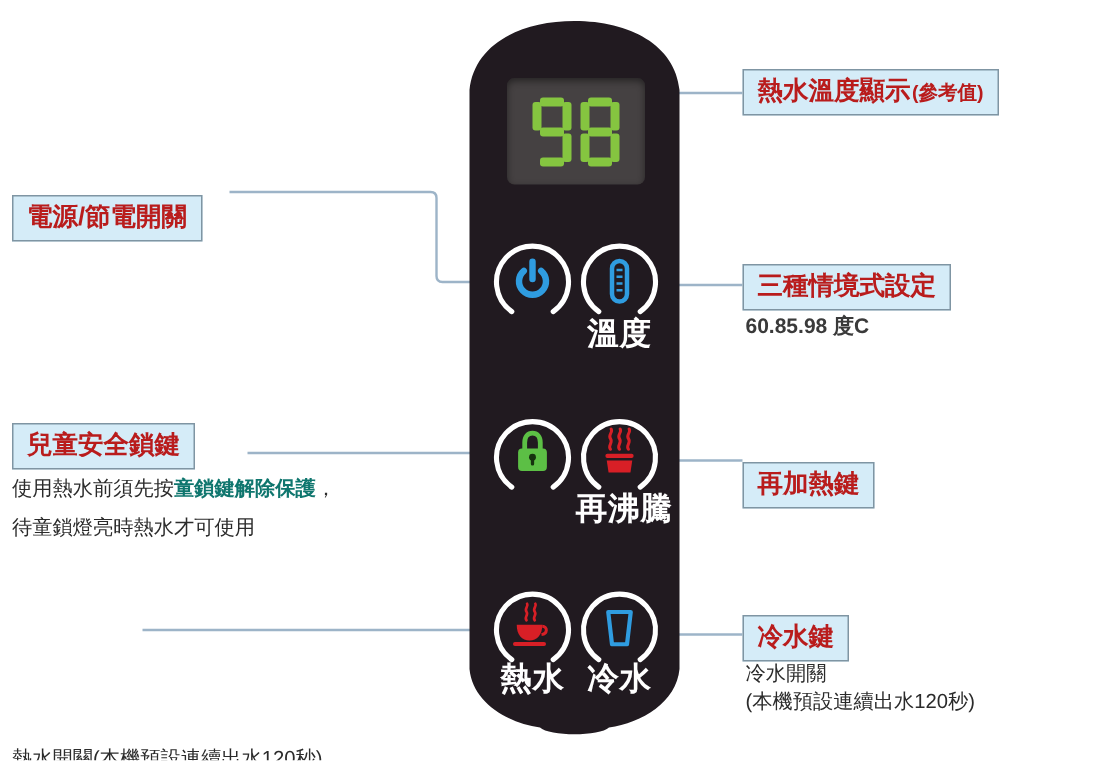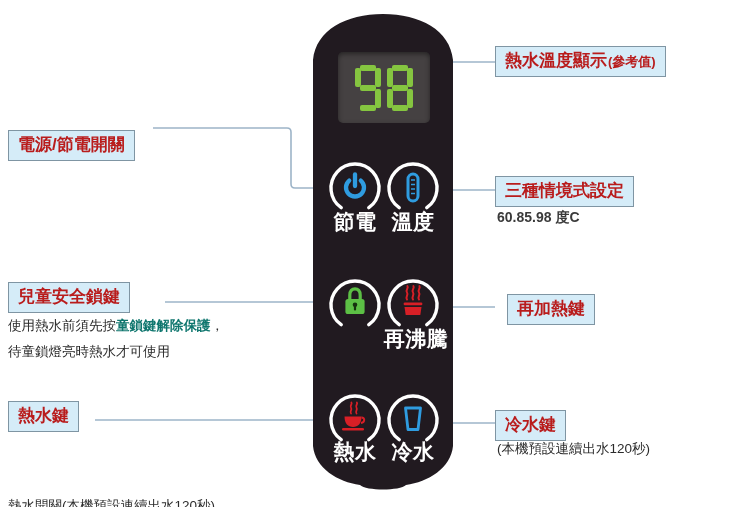--- a/index.html
+++ b/index.html
@@ -84,21 +84,20 @@
     </div>
     <div class="btn" style="left:75px;top:152px;">
       <svg width="56" height="56" viewBox="0 0 56 56" fill="none">
         <path d="M14.2 45.7 A24 24 0 1 1 41.8 45.7" stroke="#ffffff" stroke-width="3.4" stroke-linecap="round"></path>
         <g>
           <rect x="23" y="12" width="10" height="27" rx="5" stroke="#2f9ce0" stroke-width="3"></rect>
           <path d="M26 18 H30 M26 22.5 H30 M26 27 H30 M26 31.5 H30" stroke="#2f9ce0" stroke-width="1.6"></path>
         </g>
       </svg>
     </div>
-    <div class="btn-label" style="left:9px;top:198px;width:72px;">節電</div>
     <div class="btn-label" style="left:67px;top:198px;width:72px;">溫度</div>
 
     <div class="btn" style="left:17px;top:269px;">
       <svg width="56" height="56" viewBox="0 0 56 56" fill="none">
         <path d="M14.2 45.7 A24 24 0 1 1 41.8 45.7" stroke="#ffffff" stroke-width="3.4" stroke-linecap="round"></path>
         <g>
           <path d="M22.8 21 V16 C22.8 12 25 9.8 28 9.8 C31 9.8 33.2 12 33.2 16 V21" stroke="#5cbf45" stroke-width="3.2"></path>
           <rect x="18.4" y="20" width="19.2" height="15" rx="2.6" fill="#5cbf45"></rect>
           <circle cx="28" cy="25.8" r="2.3" fill="#16320f"></circle>
           <rect x="26.9" y="27" width="2.2" height="4.4" rx="1" fill="#16320f"></rect>
@@ -143,41 +142,39 @@
 
   <div class="tag" style="left:495px;top:46px;">
     <span>熱水溫度顯示</span><span class="suffix">(參考值)</span>
   </div>
 
   <div class="tag" style="left:495px;top:176px;">
     <span>三種情境式設定</span>
   </div>
   <div class="subnote" style="left:497px;top:209px;font-weight:bold;">60.85.98 度C</div>
 
-  <div class="tag" style="left:495px;top:294px;margin-left:12px;">
+  <div class="tag" style="left:495px;top:308px;">
     <span>再加熱鍵</span>
   </div>
 
   <div class="tag" style="left:495px;top:410px;">
     <span>冷水鍵</span>
   </div>
   <div class="desc" style="left:497px;top:440px;line-height:18.5px;">
+    <div class="line">冷水開關</div>
     <div class="line">(本機預設連續出水120秒)</div>
   </div>
 
   <div class="tag" style="left:8px;top:130px;">
     <span>電源/節電開關</span>
   </div>
 
   <div class="tag" style="left:8px;top:282px;">
     <span>兒童安全鎖鍵</span>
   </div>
   <div class="desc" style="left:8px;top:313px;line-height:26px;">
     <div class="line"><span>使用熱水前須先按</span><span class="em-blue">童鎖鍵解除保護</span><span>，</span></div>
     <div class="line">待童鎖燈亮時熱水才可使用</div>
   </div>
 
-  <div class="tag" style="left:8px;top:401px;">
-    <span>熱水鍵</span>
-  </div>
   <div class="desc" style="left:8px;top:453px;margin-top:43px;">熱水開關(本機預設連續出水120秒)</div>
 
 </div>
 
 </body></html>

